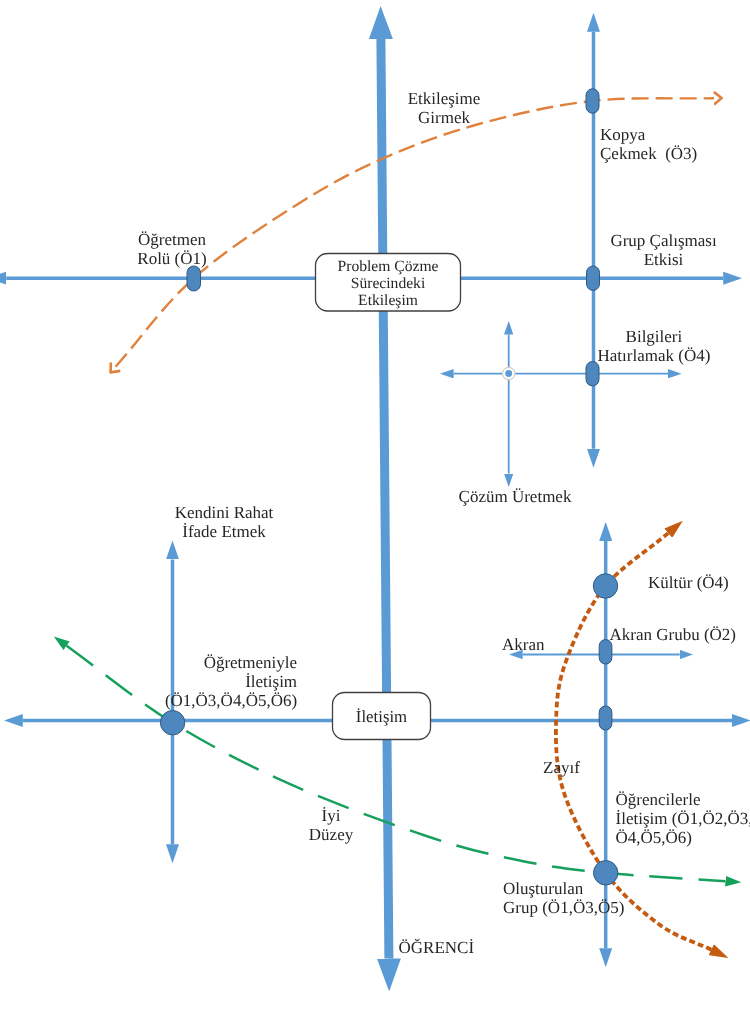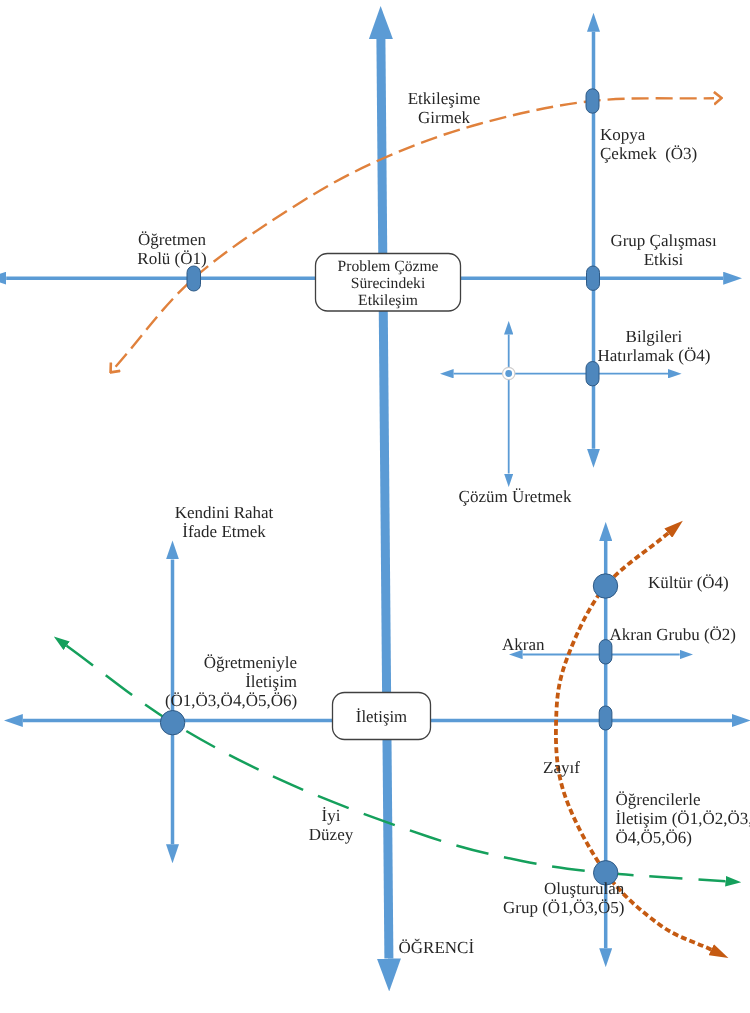--- a/index.html
+++ b/index.html
@@ -118,17 +118,17 @@
 <div class="lbl l" style="left:648px;top:572.5px;"><span>Kültür (Ö4)</span></div>
 
 <div class="lbl l" style="left:609.5px;top:625px;"><span>Akran Grubu (Ö2)</span></div>
 
 <div class="lbl r" style="left:544.5px;top:635px;"><span>Akran</span></div>
 
 <div class="lbl l" style="left:515px;top:758px;margin-left:28px;"><span>Zayıf</span></div>
 
 <div class="lbl l" style="left:615.5px;top:790px;"><span>Öğrencilerle</span><br><span>İletişim (Ö1,Ö2,Ö3,</span><br><span>Ö4,Ö5,Ö6)</span></div>
 
-<div class="lbl l" style="left:503px;top:879px;text-align:right;"><span>Oluşturulan</span><br><span>Grup (Ö1,Ö3,Ö5)</span></div>
+<div class="lbl l" style="left:503px;top:879px;"><span>Oluşturulan</span><br><span>Grup (Ö1,Ö3,Ö5)</span></div>
 
 <div class="lbl l" style="left:398.5px;top:938px;"><span>ÖĞRENCİ</span></div>
 
 </div>
 
 </body></html>

